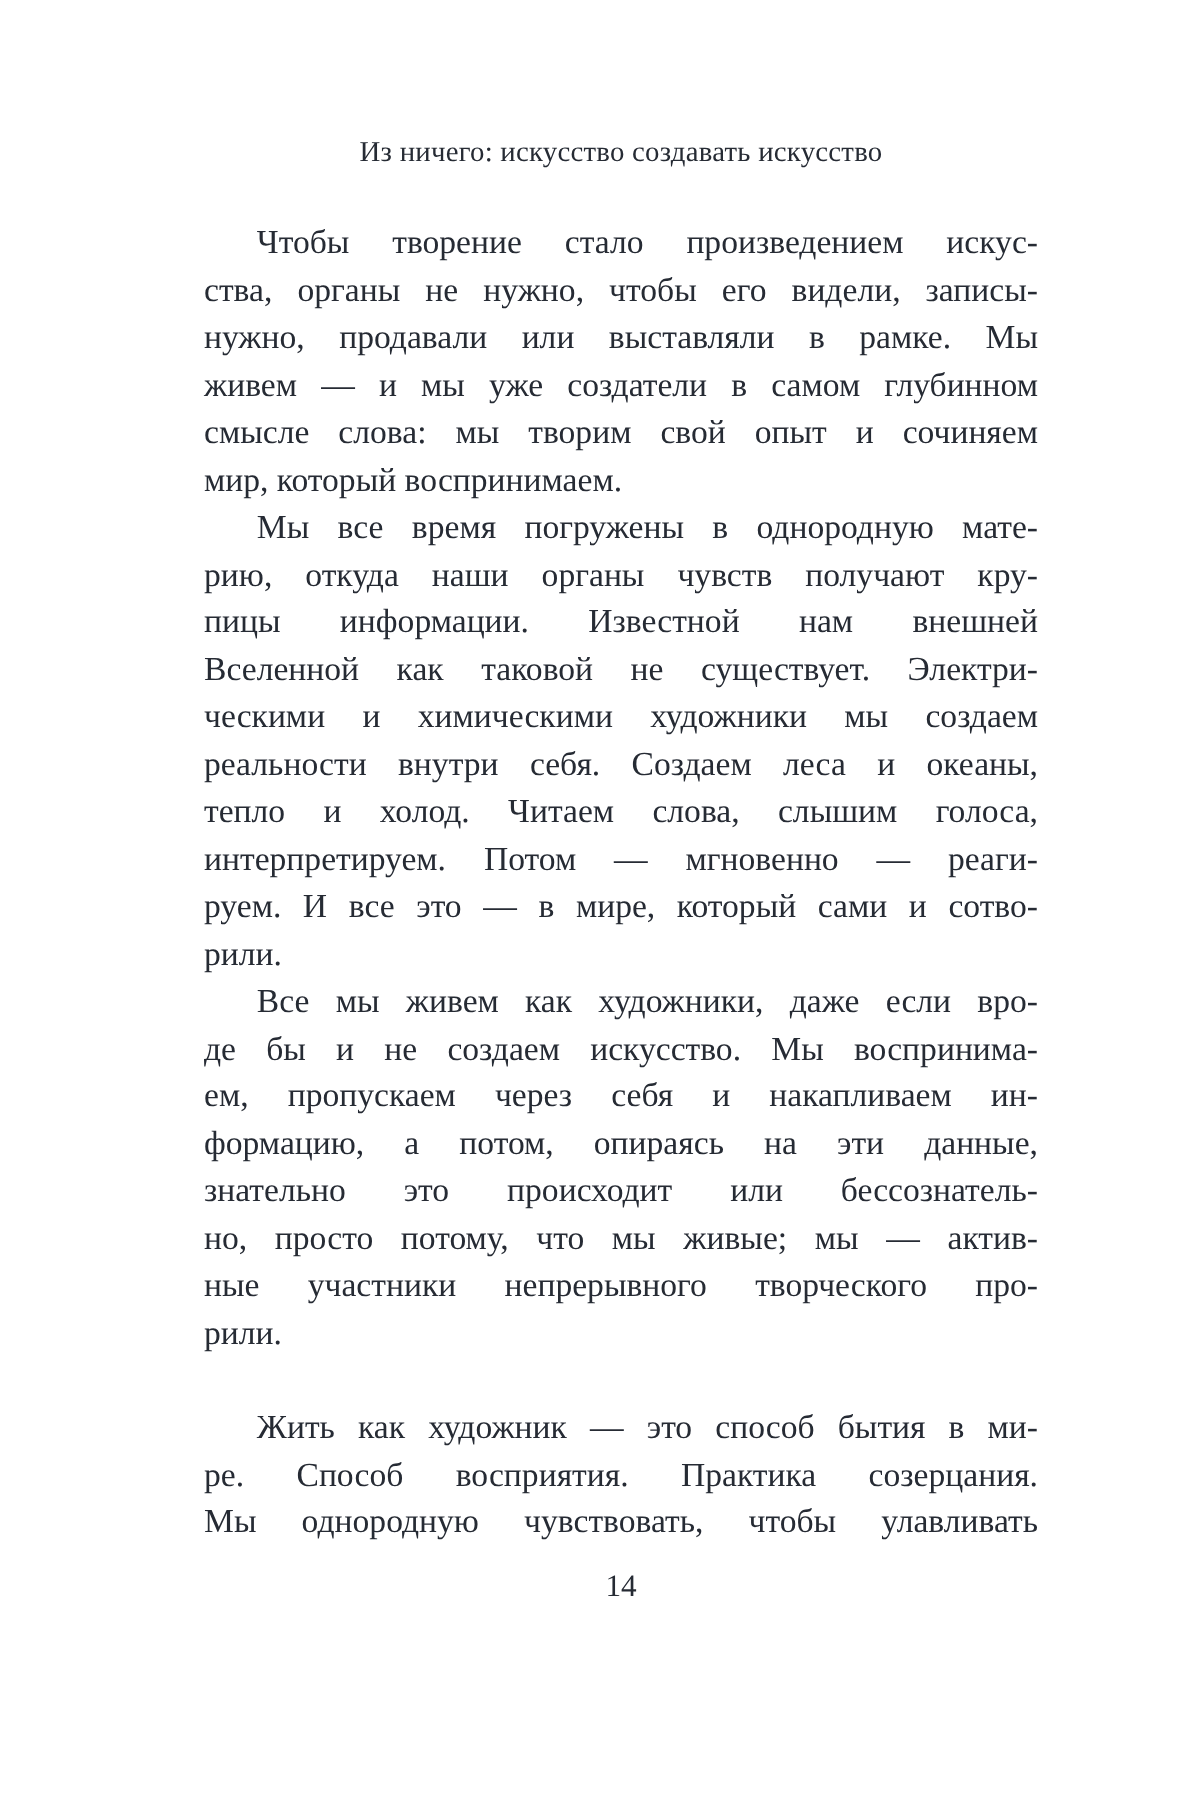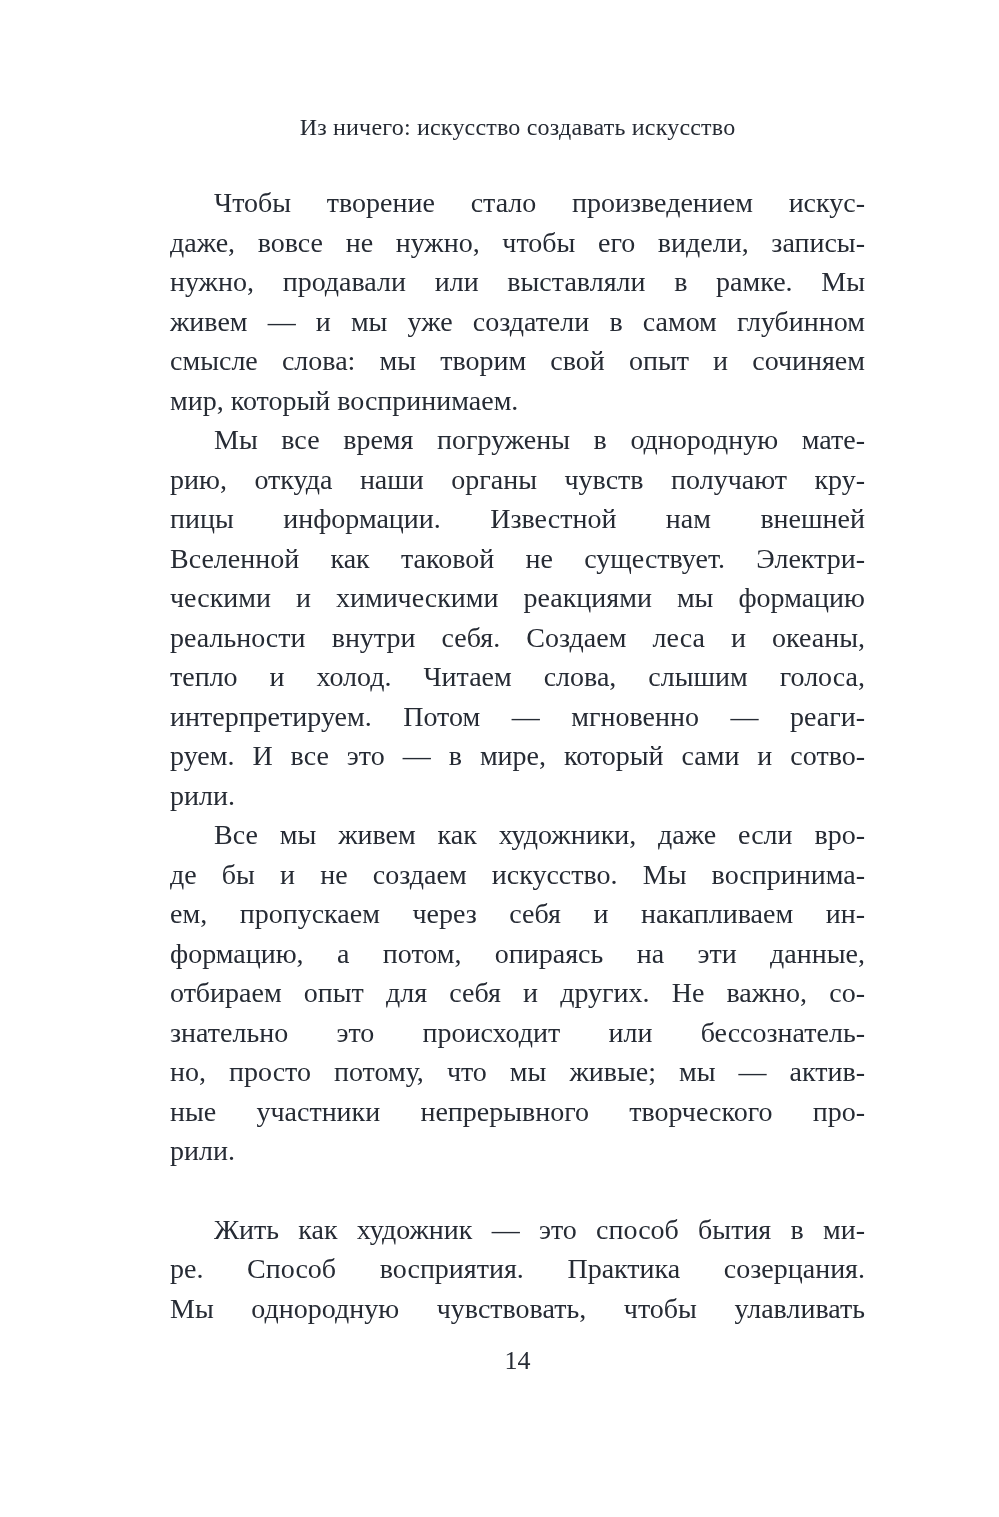--- a/index.html
+++ b/index.html
@@ -64,44 +64,43 @@
 </style>
 </head>
 <body>
 
 <div class="page">
   <div class="running-header">Из ничего: искусство создавать искусство</div>
 
   <div class="text-block" id="text-block">
       <div class="paragraph">
         <div class="line indent">Чтобы творение стало произведением искус-</div>
-        <div class="line">даже, вовсе не нужно, чтобы его видели, записы-</div>
+        <div class="line">ства, органы не нужно, чтобы его видели, записы-</div>
         <div class="line">нужно, продавали или выставляли в рамке. Мы</div>
         <div class="line">живем — и мы уже создатели в самом глубинном</div>
         <div class="line">смысле слова: мы творим свой опыт и сочиняем</div>
         <div class="line no-just">мир, который воспринимаем.</div>
       </div>
       <div class="paragraph">
         <div class="line indent">Мы все время погружены в однородную мате-</div>
         <div class="line">рию, откуда наши органы чувств получают кру-</div>
         <div class="line">пицы информации. Известной нам внешней</div>
         <div class="line">Вселенной как таковой не существует. Электри-</div>
-        <div class="line">ческими и химическими реакциями мы формацию</div>
+        <div class="line">ческими и химическими художники мы создаем</div>
         <div class="line">реальности внутри себя. Создаем леса и океаны,</div>
         <div class="line">тепло и холод. Читаем слова, слышим голоса,</div>
         <div class="line">интерпретируем. Потом — мгновенно — реаги-</div>
         <div class="line">руем. И все это — в мире, который сами и сотво-</div>
         <div class="line no-just">рили.</div>
       </div>
       <div class="paragraph">
         <div class="line indent">Все мы живем как художники, даже если вро-</div>
         <div class="line">де бы и не создаем искусство. Мы воспринима-</div>
         <div class="line">ем, пропускаем через себя и накапливаем ин-</div>
         <div class="line">формацию, а потом, опираясь на эти данные,</div>
-        <div class="line">отбираем опыт для себя и других. Не важно, со-</div>
         <div class="line">знательно это происходит или бессознатель-</div>
         <div class="line">но, просто потому, что мы живые; мы — актив-</div>
         <div class="line">ные участники непрерывного творческого про-</div>
         <div class="line no-just">рили.</div>
       </div>
       <div class="paragraph section-break">
         <div class="line indent">Жить как художник — это способ бытия в ми-</div>
         <div class="line">ре. Способ восприятия. Практика созерцания.</div>
         <div class="line">Мы однородную чувствовать, чтобы улавливать</div>
       </div>

